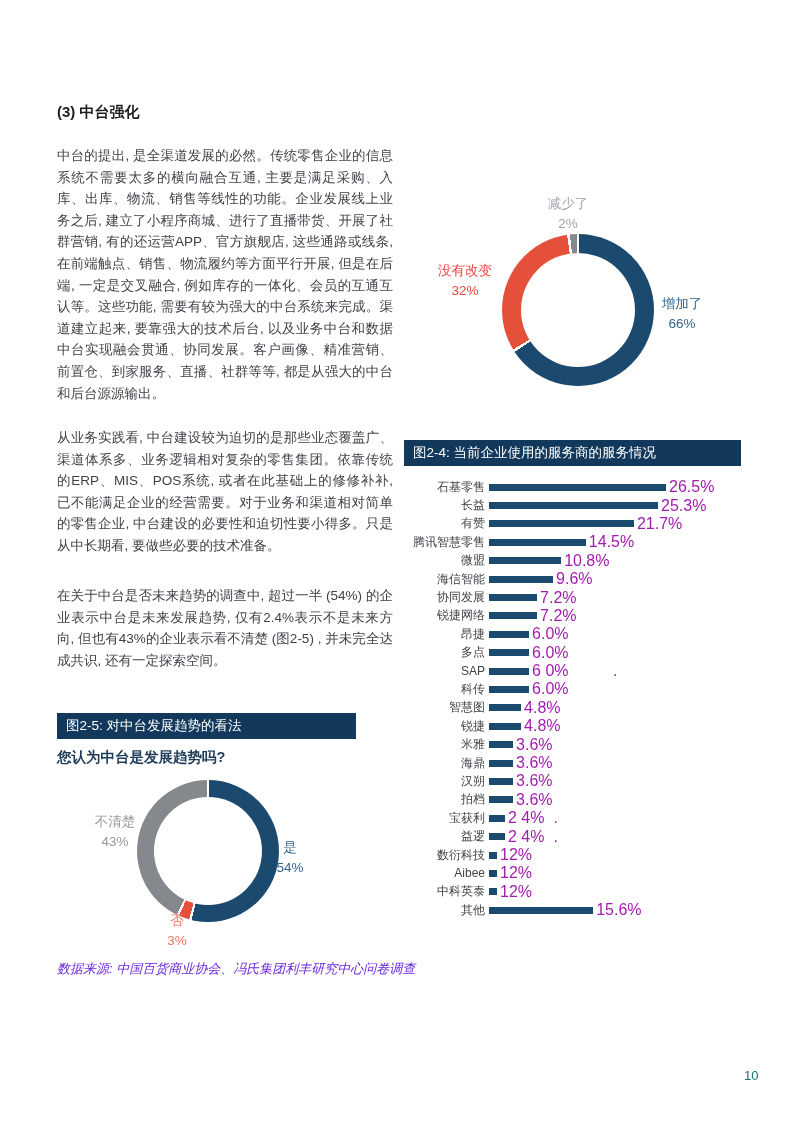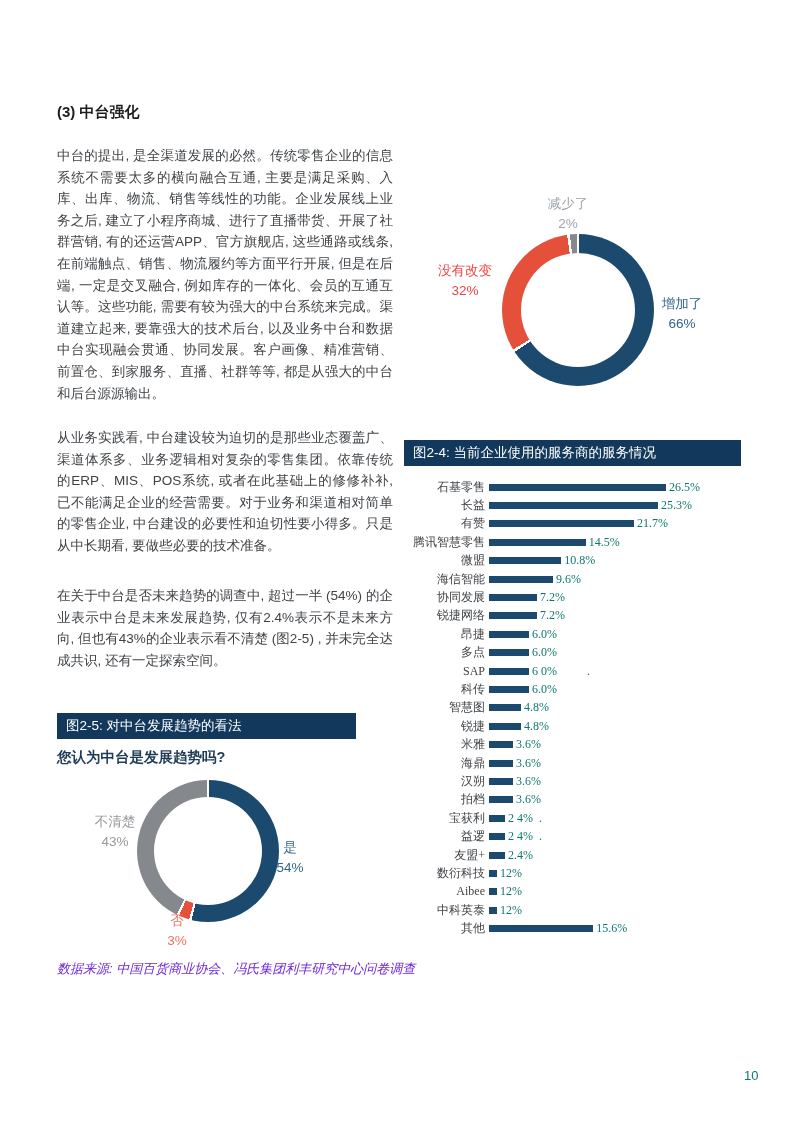--- a/index.html
+++ b/index.html
@@ -29,24 +29,24 @@
   .dl-f23-inc{left:637px;top:294px;width:90px;}
   .dl-f23-same{left:415px;top:261px;width:100px;}
   .dl-f23-dec{left:523px;top:194px;width:90px;}
   .dl-f25-yes{left:245px;top:838px;width:90px;}
   .dl-f25-no{left:132px;top:911px;width:90px;}
   .dl-f25-unclear{left:70px;top:812px;width:90px;}
   .donut-label span{display:block;}
   .subtitle{position:absolute;left:57px;top:748px;width:299px;text-align:left;
     font-size:14.5px;font-weight:600;color:#1e3c58;}
   .bars{position:absolute;left:404px;top:478px;width:370px;}
-  .bar-row{display:flex;align-items:center;height:18.4px;font-family:Liberation Serif, serif;}
+  .bar-row{display:flex;align-items:center;height:18.4px;}
   .bar-label{width:81px;margin-right:4px;text-align:right;font-size:12px;color:#3f4347;white-space:nowrap;}
   .bar{height:7px;}
-  .bar-value{margin-left:3px;font-size:12px;color:#0f766e;white-space:pre;}
+  .bar-value{margin-left:3px;font-size:16px;color:#a21caf;white-space:pre;}
   .source-note{position:absolute;left:57px;top:960px;font-size:13px;font-style:italic;color:#6d28d9;}
   .page-number{position:absolute;left:744px;top:1068px;font-size:13px;color:#0f766e;}
 </style>
 </head>
 <body>
 
 <div class="page">
 
   <div class="heading">(3) 中台强化</div>
 
@@ -166,25 +166,20 @@
         <span class="bar-label">宝获利</span>
         <div class="bar" style="width: 16.0302px; background: rgb(27, 74, 110);"></div>
         <span class="bar-value">2 4%  .</span>
       </div>
       <div class="bar-row">
         <span class="bar-label">益逻</span>
         <div class="bar" style="width: 16.0302px; background: rgb(27, 74, 110);"></div>
         <span class="bar-value">2 4%  .</span>
       </div>
       <div class="bar-row">
-        <span class="bar-label">友盟+</span>
-        <div class="bar" style="width: 16.0302px; background: rgb(27, 74, 110);"></div>
-        <span class="bar-value">2.4%</span>
-      </div>
-      <div class="bar-row">
         <span class="bar-label">数衍科技</span>
         <div class="bar" style="width: 8.01509px; background: rgb(27, 74, 110);"></div>
         <span class="bar-value">12%</span>
       </div>
       <div class="bar-row">
         <span class="bar-label">Aibee</span>
         <div class="bar" style="width: 8.01509px; background: rgb(27, 74, 110);"></div>
         <span class="bar-value">12%</span>
       </div>
       <div class="bar-row">

